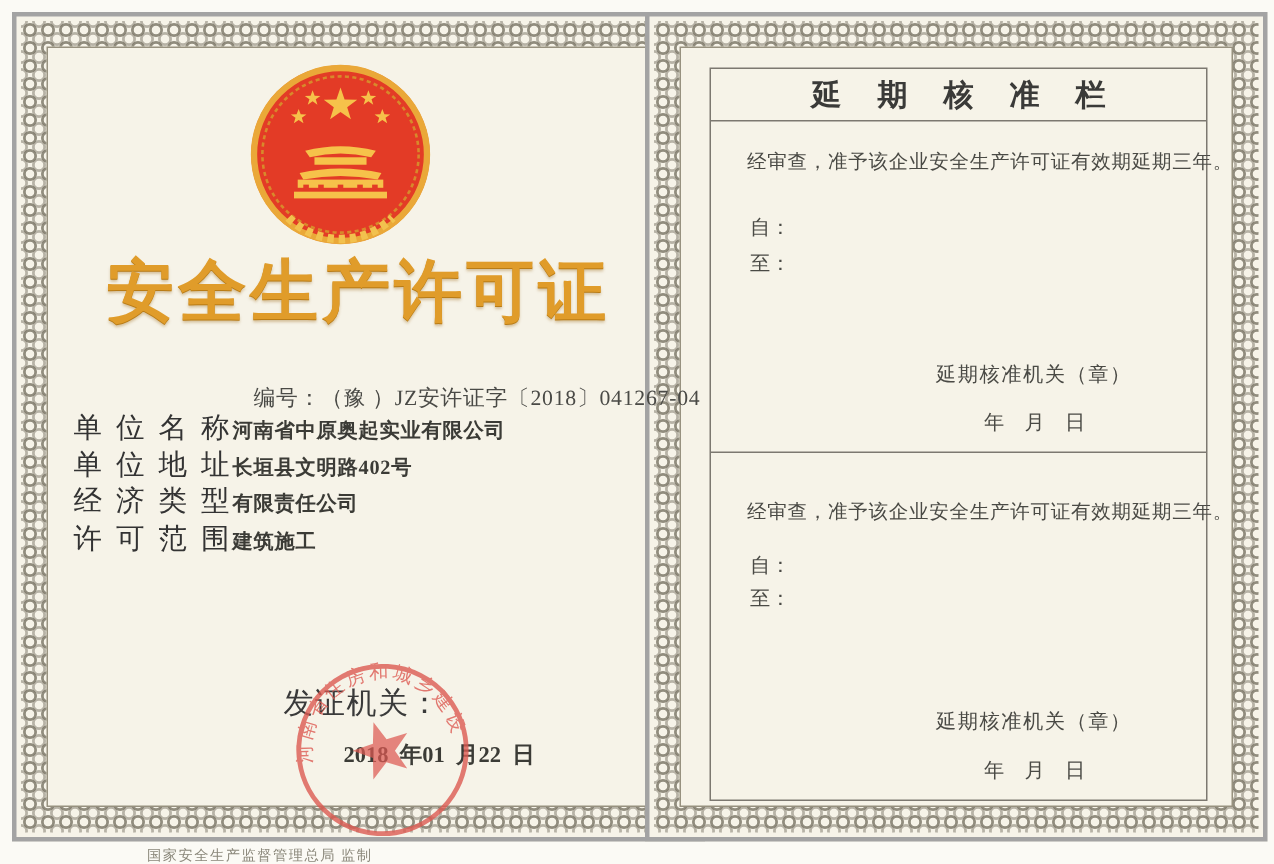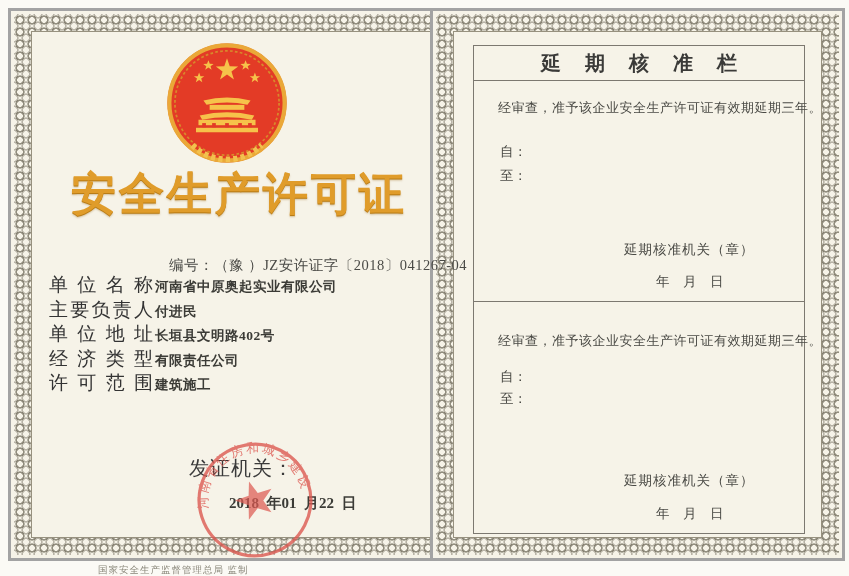--- a/index.html
+++ b/index.html
@@ -169,24 +169,20 @@
         <rect x="67" y="66.2" width="3" height="3.4" fill="#e33b26"></rect>
       </svg>
 
       <div class="cert-title">安全生产许可证</div>
       <div class="serial-line">编号：（豫 ）JZ安许证字〔2018〕041267-04</div>
 
       <div class="fields">
         <div class="field-row">
           <span class="field-label">单位名称</span>
           <span class="field-value">河南省中原奥起实业有限公司</span>
-        </div>
-        <div class="field-row">
-          <span class="field-label">主要负责人</span>
-          <span class="field-value">付进民</span>
         </div>
         <div class="field-row">
           <span class="field-label">单位地址</span>
           <span class="field-value">长垣县文明路402号</span>
         </div>
         <div class="field-row">
           <span class="field-label">经济类型</span>
           <span class="field-value">有限责任公司</span>
         </div>
         <div class="field-row">

